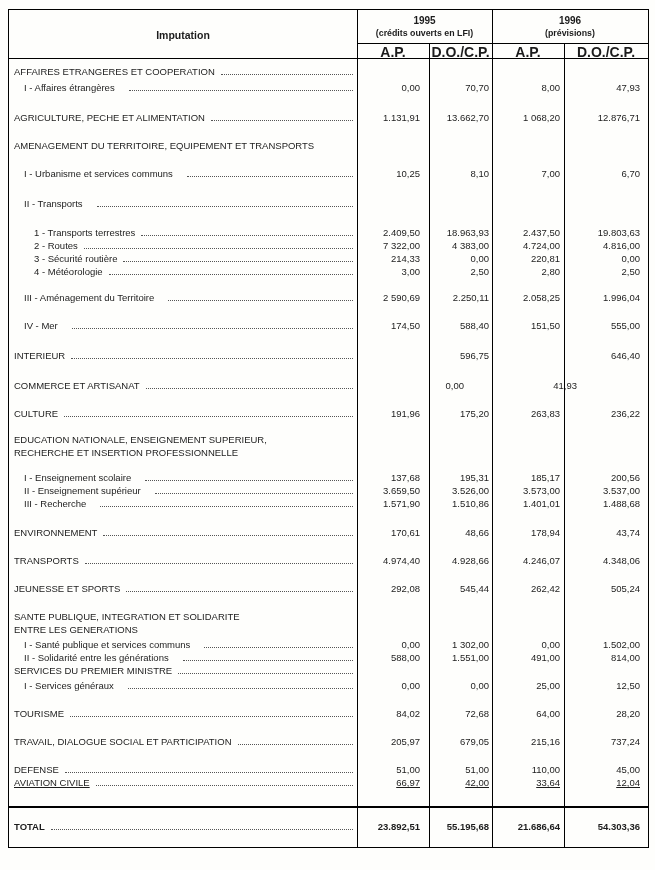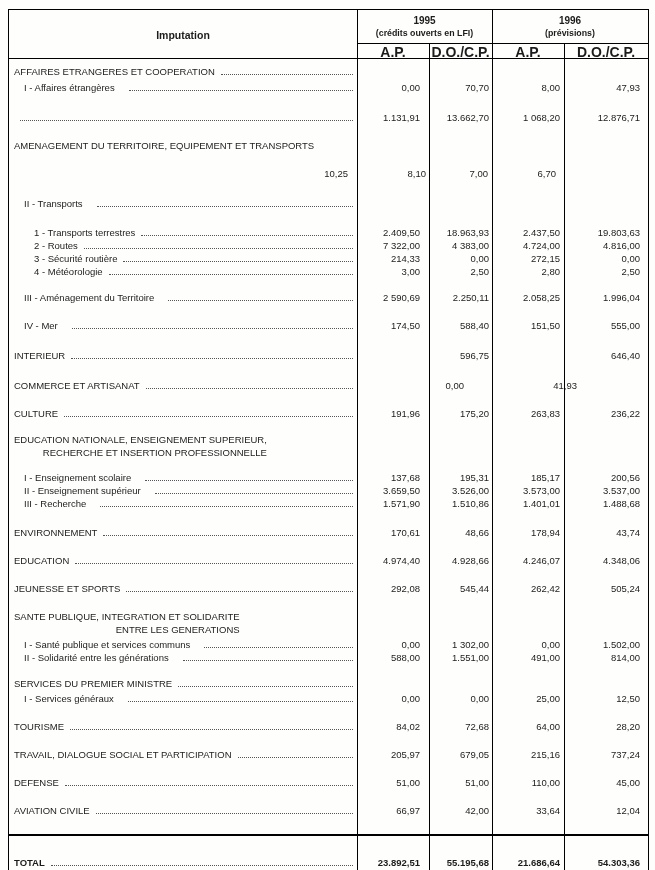--- a/index.html
+++ b/index.html
@@ -21,31 +21,31 @@
   .h-right{display:flex;flex-direction:column;}
   .h-groups{height:33px;display:grid;grid-template-columns:135px 1fr;border-bottom:1px solid #000;}
   .h-group{display:flex;flex-direction:column;align-items:center;justify-content:center;line-height:12px;}
   .h-year{font-weight:bold;font-size:10px;}
   .h-subtitle{font-weight:bold;font-size:8.8px;}
   .h-subcols{flex:1;display:grid;grid-template-columns:72px 63px 72px 1fr;align-items:center;}
   .h-subcol{font-weight:bold;font-size:14px;text-align:center;}
   
   .tbody{padding:3px 0 14px 0;font-size:9.5px;}
   .row{display:grid;grid-template-columns:348px 72px 63px 72px 1fr;line-height:13px;}
-  .label-cell{display:flex;align-items:flex-end;padding-left:5px;box-sizing:border-box;min-width:0;text-align:right;}
+  .label-cell{display:flex;align-items:flex-end;padding-left:5px;box-sizing:border-box;min-width:0;}
   .lbl{white-space:pre-line;}
   .leader{flex:1;border-bottom:1px dotted #555;margin:0 4px 3px 6px;min-width:6px;}
   .num{text-align:right;box-sizing:border-box;white-space:nowrap;}
   .c1{padding-right:9px;}
   .c2{padding-right:3px;}
   .c3{padding-right:4px;}
   .c4{padding-right:8px;}
   .t-sub .label-cell{padding-left:15px;gap:8px;}
   .t-subsub .label-cell{padding-left:25px;}
-  .t-total{font-weight:bold;border-top:2px solid #000;padding-top:20px;}
+  .t-total{font-weight:bold;border-top:2px solid #000;padding-top:12px;}
   
   .vline{position:absolute;width:1px;background:#000;bottom:0;}
   .vl-1{left:348px;top:0;}
   .vl-2{left:420px;top:33px;}
   .vl-3{left:483px;top:0;}
   .vl-4{left:555px;top:33px;}
 </style>
 </head>
 <body>
 
@@ -90,38 +90,43 @@
       <span class="lbl">I - Affaires étrangères</span>
       <span class="leader"></span>
     </div>
     <div class="cell num c1">0,00</div>
     <div class="cell num c2">70,70</div>
     <div class="cell num c3">8,00</div>
     <div class="cell num c4">47,93</div>
   </div>
         <div class="row t-section" style="margin-top: 17px;">
     <div class="cell label-cell">
+      <span class="lbl">AGRICULTURE, PECHE ET ALIMENTATION</span>
       <span class="leader"></span>
     </div>
     <div class="cell num c1">1.131,91</div>
     <div class="cell num c2">13.662,70</div>
     <div class="cell num c3">1 068,20</div>
     <div class="cell num c4">12.876,71</div>
   </div>
         <div class="row t-section" style="margin-top: 15px;">
     <div class="cell label-cell">
       <span class="lbl">AMENAGEMENT DU TERRITOIRE, EQUIPEMENT ET TRANSPORTS</span>
 
     </div>
     <div class="cell num c1"></div>
     <div class="cell num c2"></div>
     <div class="cell num c3"></div>
     <div class="cell num c4"></div>
   </div>
         <div class="row t-sub" style="margin-top: 15px;">
+    <div class="cell label-cell">
+      <span class="lbl">I - Urbanisme et services communs</span>
+      <span class="leader"></span>
+    </div>
     <div class="cell num c1">10,25</div>
     <div class="cell num c2">8,10</div>
     <div class="cell num c3">7,00</div>
     <div class="cell num c4">6,70</div>
   </div>
         <div class="row t-sub" style="margin-top: 17px;">
     <div class="cell label-cell">
       <span class="lbl">II - Transports</span>
       <span class="leader"></span>
     </div>
@@ -150,21 +155,21 @@
     <div class="cell num c3">4.724,00</div>
     <div class="cell num c4">4.816,00</div>
   </div>
         <div class="row t-subsub" style="margin-top: 0px;">
     <div class="cell label-cell">
       <span class="lbl">3 - Sécurité routière</span>
       <span class="leader"></span>
     </div>
     <div class="cell num c1">214,33</div>
     <div class="cell num c2">0,00</div>
-    <div class="cell num c3">272,15</div>
+    <div class="cell num c3">220,81</div>
     <div class="cell num c4">0,00</div>
   </div>
         <div class="row t-subsub" style="margin-top: 0px;">
     <div class="cell label-cell">
       <span class="lbl">4 - Météorologie</span>
       <span class="leader"></span>
     </div>
     <div class="cell num c1">3,00</div>
     <div class="cell num c2">2,50</div>
     <div class="cell num c3">2,80</div>
@@ -266,21 +271,21 @@
       <span class="lbl">ENVIRONNEMENT</span>
       <span class="leader"></span>
     </div>
     <div class="cell num c1">170,61</div>
     <div class="cell num c2">48,66</div>
     <div class="cell num c3">178,94</div>
     <div class="cell num c4">43,74</div>
   </div>
         <div class="row t-section" style="margin-top: 15px;">
     <div class="cell label-cell">
-      <span class="lbl">EDUCATION</span>
+      <span class="lbl">TRANSPORTS</span>
       <span class="leader"></span>
     </div>
     <div class="cell num c1">4.974,40</div>
     <div class="cell num c2">4.928,66</div>
     <div class="cell num c3">4.246,07</div>
     <div class="cell num c4">4.348,06</div>
   </div>
         <div class="row t-section" style="margin-top: 15px;">
     <div class="cell label-cell">
       <span class="lbl">JEUNESSE ET SPORTS</span>
@@ -315,21 +320,21 @@
         <div class="row t-sub" style="margin-top: 0px;">
     <div class="cell label-cell">
       <span class="lbl">II - Solidarité entre les générations</span>
       <span class="leader"></span>
     </div>
     <div class="cell num c1">588,00</div>
     <div class="cell num c2">1.551,00</div>
     <div class="cell num c3">491,00</div>
     <div class="cell num c4">814,00</div>
   </div>
-        <div class="row t-section" style="margin-top: 13px;">
+        <div class="row t-section" style="">
     <div class="cell label-cell">
       <span class="lbl">SERVICES DU PREMIER MINISTRE</span>
       <span class="leader"></span>
     </div>
     <div class="cell num c1"></div>
     <div class="cell num c2"></div>
     <div class="cell num c3"></div>
     <div class="cell num c4"></div>
   </div>
         <div class="row t-sub" style="margin-top: 2px;">
@@ -365,21 +370,21 @@
         <div class="row t-section" style="margin-top: 15px;">
     <div class="cell label-cell">
       <span class="lbl">DEFENSE</span>
       <span class="leader"></span>
     </div>
     <div class="cell num c1">51,00</div>
     <div class="cell num c2">51,00</div>
     <div class="cell num c3">110,00</div>
     <div class="cell num c4">45,00</div>
   </div>
-        <div class="row t-section" style="margin-top: 15px;">
+        <div class="row t-section" style="margin-top: 0; text-decoration: underline;">
     <div class="cell label-cell">
       <span class="lbl">AVIATION CIVILE</span>
       <span class="leader"></span>
     </div>
     <div class="cell num c1">66,97</div>
     <div class="cell num c2">42,00</div>
     <div class="cell num c3">33,64</div>
     <div class="cell num c4">12,04</div>
   </div>
         <div class="row t-total" style="margin-top: 17px;">

